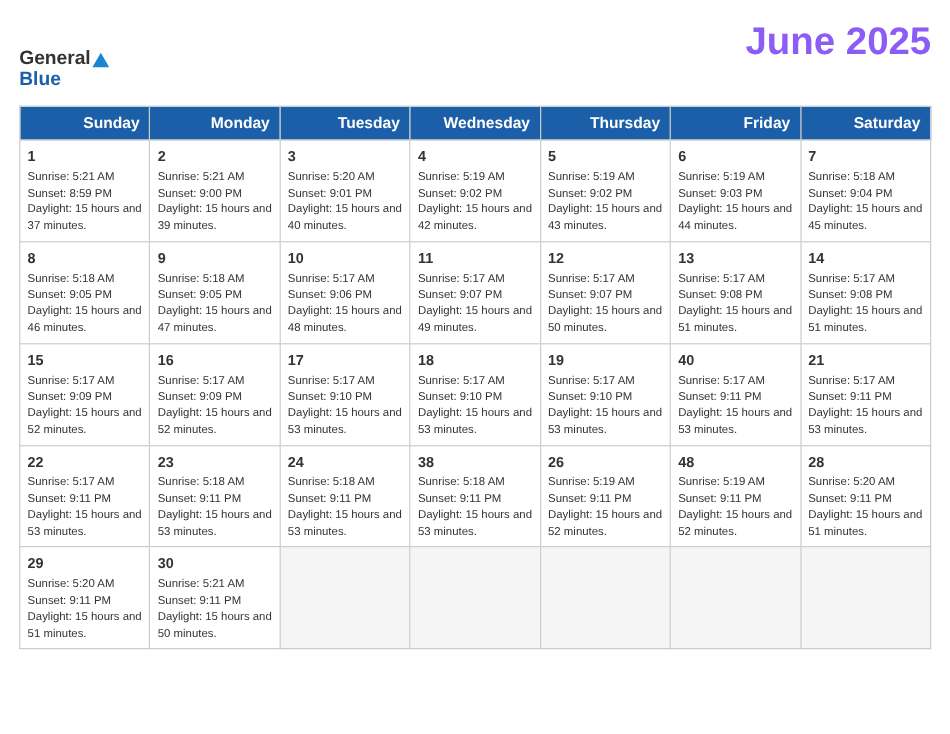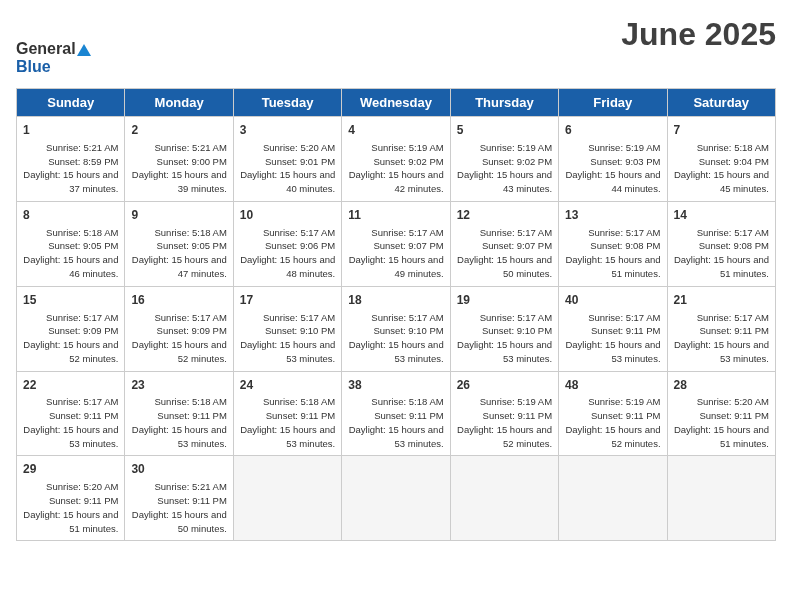--- a/index.html
+++ b/index.html
@@ -20,39 +20,39 @@
       display: flex;
       flex-direction: column;
       align-items: flex-start;
     }
     .title-section {
       text-align: right;
     }
     .calendar-title {
       font-size: 32px;
       font-weight: bold;
-      color: #404040;
+      color: #8b5cf6;
       text-align: right;
     }
     .calendar-subtitle {
       font-size: 14px;
       color: #555;
     }
     .calendar-table {
       width: 100%;
       border-collapse: collapse;
       font-size: 10px;
     }
     .calendar-table thead tr th {
       background-color: #1a5fa8;
       color: #fff;
       font-size: 13px;
       font-weight: bold;
       padding: 6px 8px;
-      text-align: center;
+      text-align: right;
       border: 1px solid #ccc;
     }
     .calendar-table tbody tr td {
       border: 1px solid #ccc;
       vertical-align: top;
       padding: 5px 6px;
       width: calc(100% / 7);
       min-height: 80px;
       height: 80px;
       background: #fff;
@@ -65,21 +65,20 @@
     .day-number {
       font-size: 12px;
       font-weight: bold;
       display: block;
       margin-bottom: 2px;
     }
     .day-info {
       font-size: 9.5px;
       color: #333;
       line-height: 1.45;
-      text-align: right;
     }
     .logo-row {
       display: flex;
       align-items: center;
       margin-top: 24px;
     }
     .logo-text-general {
       font-size: 16px;
       font-weight: bold;
       color: #333;

